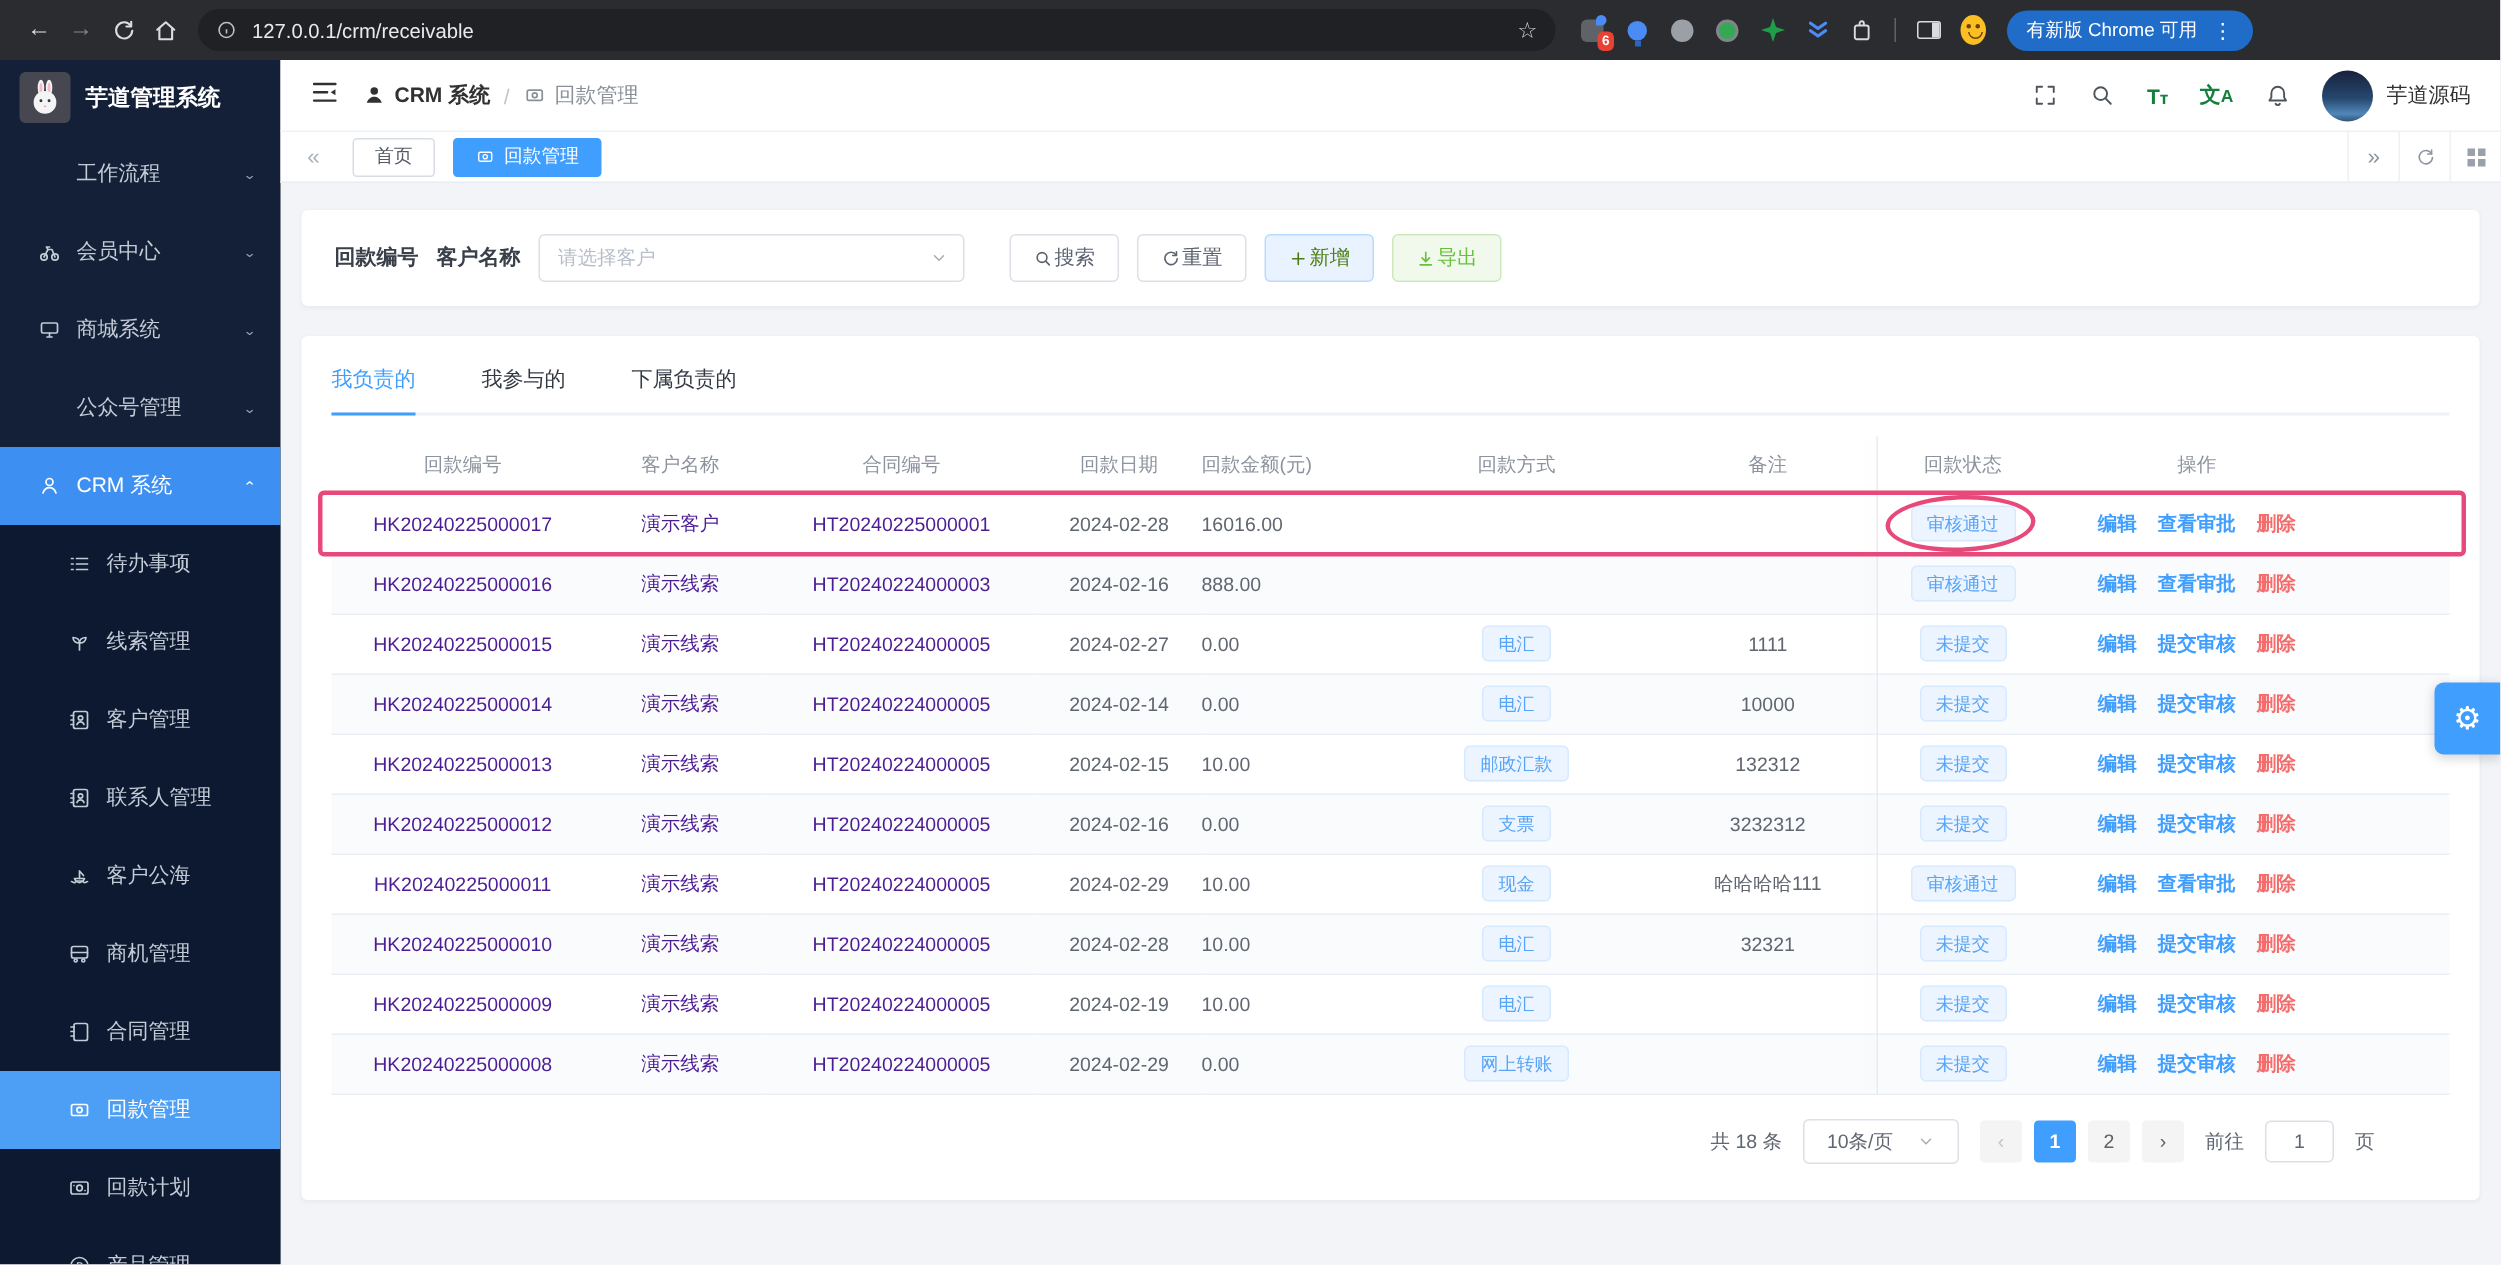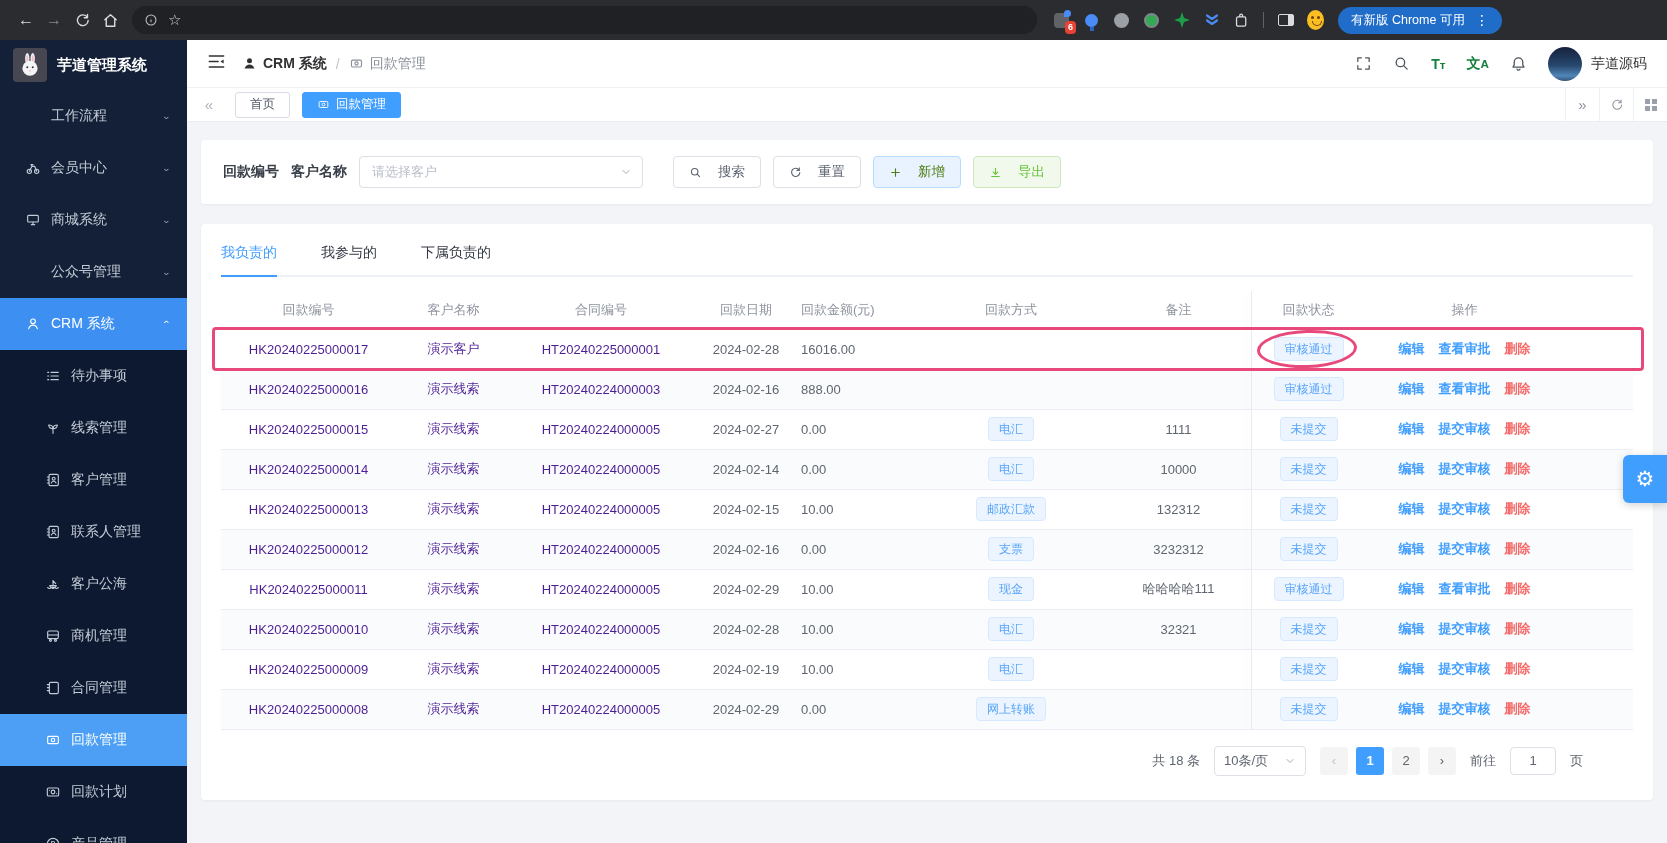--- a/index.html
+++ b/index.html
@@ -88,21 +88,21 @@
   .card { background:#fff; border-radius:4px; box-shadow:0 1px 3px rgba(15,35,64,.05); }
 
   .filter-card { height:64px; display:flex; align-items:center; padding:0 22px; }
   .f-label { font-size:14px; color:#3a404a; font-weight:700; margin-right:12px; white-space:nowrap; }
   .f-input { width:228px; height:32px; border:1px solid #dcdfe6; border-radius:4px; padding:0 12px; font-size:13px; color:#606266; outline:none; margin-right:30px; font-family:inherit; }
   .f-input::placeholder { color:#b8bec8; }
   .f-select { width:284px; height:32px; border:1px solid #dcdfe6; border-radius:4px; display:flex; align-items:center; padding:0 10px 0 12px; margin-right:30px; }
   .f-select .ph { flex:1; font-size:13px; color:#b8bec8; }
   .f-select svg, .psel svg { width:12px; height:12px; stroke:#a8abb2; fill:none; stroke-width:2; stroke-linecap:round; stroke-linejoin:round; }
   .btns { display:flex; gap:12px; }
-  .btn { height:32px; border-radius:4px; border:1px solid #dcdfe6; background:#fff; color:#5c6370; font-size:13.5px; display:inline-flex; align-items:center; gap:16px; padding:0 15px; font-weight:500; cursor:pointer; font-family:inherit; }
+  .btn { height:32px; border-radius:4px; border:1px solid #dcdfe6; background:#fff; color:#5c6370; font-size:13.5px; display:inline-flex; align-items:center; gap:1px; padding:0 15px; font-weight:500; cursor:pointer; font-family:inherit; }
   .btn svg { width:13px; height:13px; stroke:currentColor; fill:none; stroke-width:2; stroke-linecap:round; stroke-linejoin:round; }
   .btn.primary-plain { background:#e9f3ff; border-color:#b8dcff; color:#4d7c0f; }
   .btn.success-plain { background:#f0f9eb; border-color:#cde9bb; color:#67c23a; }
 
   .table-card { margin-top:20px; padding:14px 20px 24px; }
   .scope-tabs { display:flex; gap:44px; border-bottom:2px solid #eef1f5; }
   .scope-tab { font-size:14px; color:#343a44; padding:6px 0 13px; position:relative; cursor:pointer; }
   .scope-tab.active { color:#409eff; }
   .scope-tab.active::after { content:""; position:absolute; left:0; right:0; bottom:-2px; height:2px; background:#409eff; }
 
@@ -116,21 +116,21 @@
   th.c-ops, td.c-ops { padding-right:70px; }
   .badge { display:inline-block; border:1px solid #d6e9ff; background:#ecf5ff; color:#58a4f7; font-size:12px; padding:5px 10px; border-radius:4px; line-height:1; }
   .op { margin:0 7px; font-weight:700; font-size:13px; text-decoration:none; cursor:pointer; }
   .op.blue { color:#409eff; } .op.red { color:#f56c6c; }
   .fixed-divider { position:absolute; top:0; bottom:0; left:1030px; width:1px; background:#e7ebf1; box-shadow:-5px 0 7px rgba(31,45,61,.06); pointer-events:none; }
 
   .anno-rect { position:absolute; left:-9px; width:calc(100% + 20px); top:36px; height:44px; border:3.5px solid #e8497b; border-radius:4px; pointer-events:none; z-index:6; }
   .anno-ellipse { position:absolute; left:1036px; top:39px; width:100px; height:38px; border:3px solid #e8497b; border-radius:50%; transform:rotate(-2deg); pointer-events:none; z-index:7; }
 
   .pager { margin-top:16px; display:flex; align-items:center; justify-content:flex-end; gap:14px; padding-right:50px; font-size:13px; color:#5f6670; }
-  .psel { width:92px; height:30px; border:1px solid #dcdfe6; border-radius:4px; display:flex; align-items:center; justify-content:center; gap:16px; cursor:pointer; }
+  .psel { width:104px; height:30px; border:1px solid #dcdfe6; border-radius:4px; display:flex; align-items:center; justify-content:center; gap:16px; cursor:pointer; }
   .pgroup { display:flex; align-items:center; gap:8px; }
   .pbtn { min-width:28px; height:28px; border-radius:3px; background:#f4f4f5; color:#606266; display:flex; align-items:center; justify-content:center; font-size:13px; cursor:pointer; }
   .pbtn.disabled { color:#c0c4cc; }
   .pbtn.active { background:#409eff; color:#fff; font-weight:700; }
   .goto-input { width:46px; height:28px; border:1px solid #dcdfe6; border-radius:4px; text-align:center; font-size:13px; color:#5f6670; outline:none; font-family:inherit; }
 
   .gear-fab { position:absolute; right:0; top:455px; width:44px; height:48px; background:#409eff; border-radius:6px 0 0 6px; display:flex; align-items:center; justify-content:center; color:#fff; font-size:21px; box-shadow:0 2px 8px rgba(0,0,0,.18); cursor:pointer; z-index:20; }
 </style>
 </head>
 <body>
@@ -150,20 +150,21 @@
       <svg viewBox="0 0 24 24">
           <path d="M4 11l8-7 8 7"></path>
           <path d="M6 9.5V20h12V9.5"></path>
         </svg>
     </span>
     <div class="omnibox">
       <svg viewBox="0 0 24 24">
           <circle cx="12" cy="12" r="8.5"></circle>
           <path d="M12 8.2v.2M12 11v5"></path>
         </svg>
+      <span class="url">127.0.0.1/crm/receivable</span>
       <span class="star">☆</span>
     </div>
     <div class="exts">
       <span class="ext">
         <span class="ext-base">
             <span class="drop"></span>
           </span>
         <span class="ext-badge">6</span>
       </span>
       <span class="ext">

